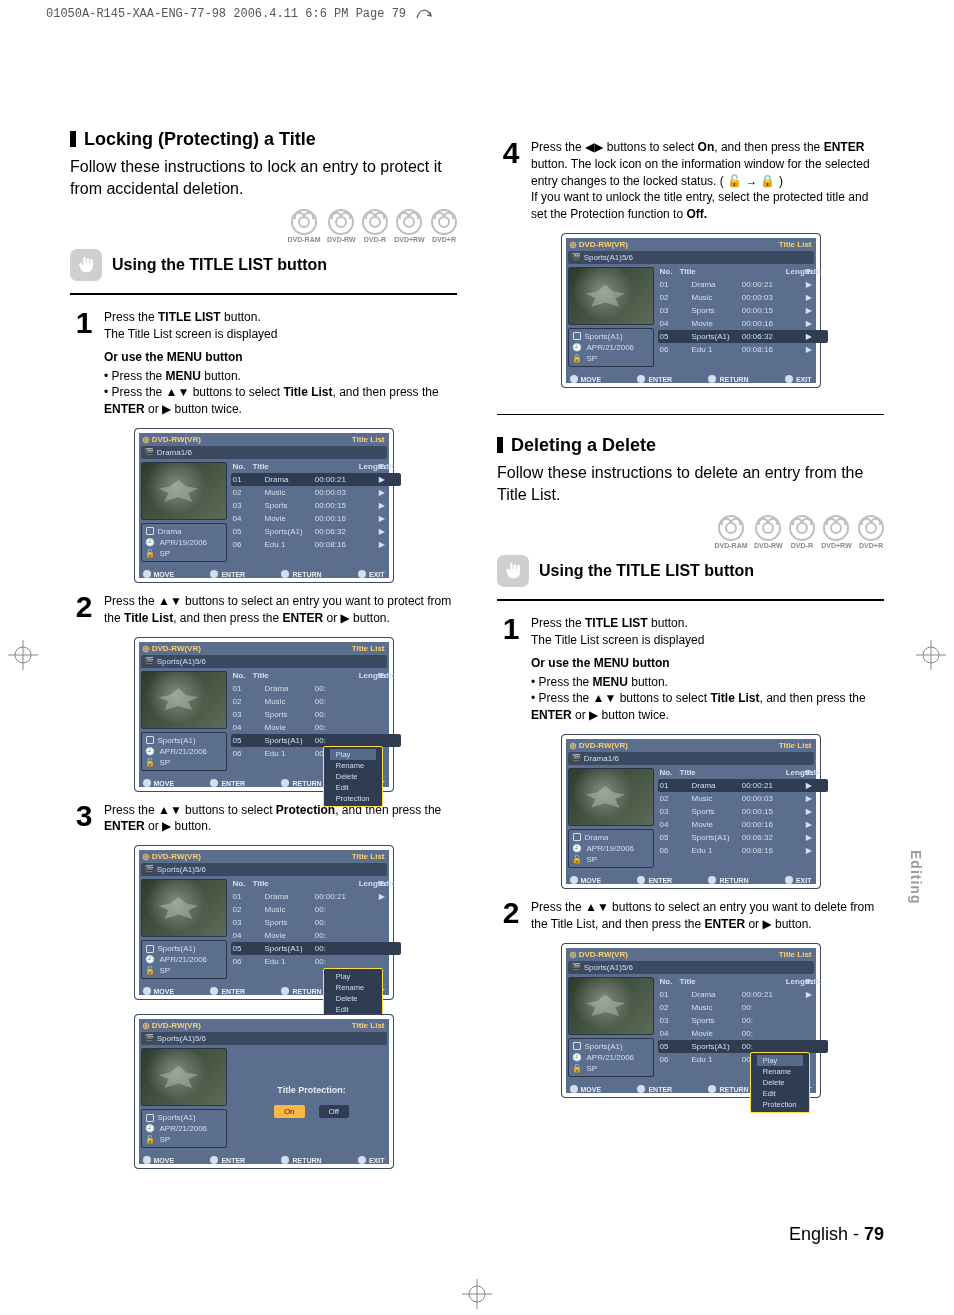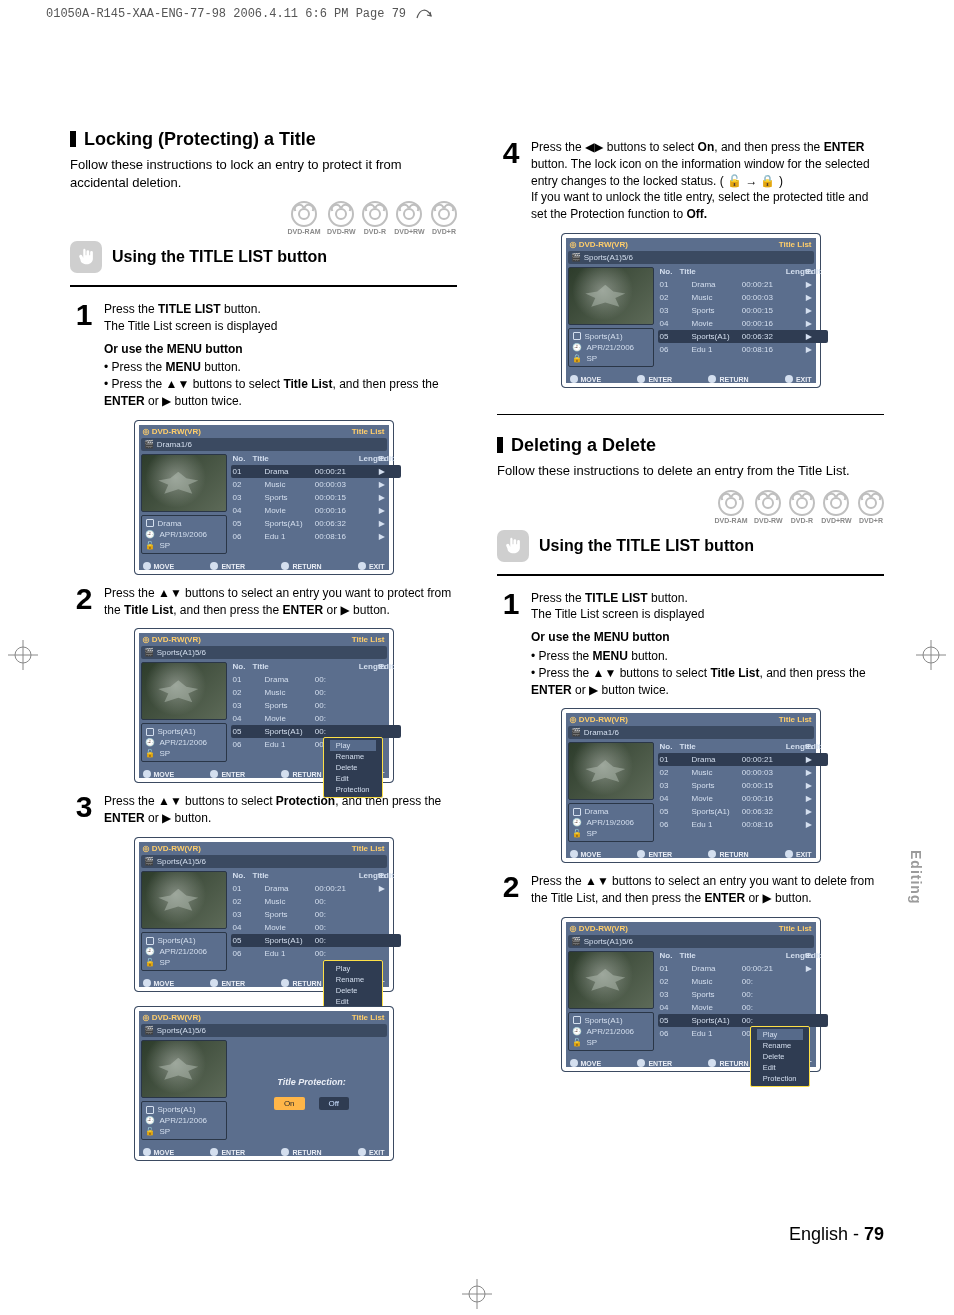--- a/index.html
+++ b/index.html
@@ -4,21 +4,21 @@
 <style>
   * { box-sizing: border-box; margin: 0; padding: 0; }
   body { background: #fff; font-family: Arial, Helvetica, sans-serif; font-size: 12px; color: #000; width: 954px; min-height: 1315px; position: relative; }
   .print-hdr { font-family: "Courier New", monospace; font-size: 12px; color: #555; padding: 6px 0 0 46px; }
   .print-hdr svg { vertical-align: -3px; margin-left: 2px; }
   .page { padding: 108px 70px 0 70px; }
   .cols { display: flex; gap: 40px; }
   .col { flex: 1; }
   .h-rule { height: 16px; width: 6px; background: #000; display: inline-block; vertical-align: -2px; margin-right: 8px; }
   .sec-title { font-size: 18px; font-weight: bold; margin-bottom: 6px; }
-  .sec-desc { font-size: 13px; color: #000; margin-bottom: 10px; line-height: 1.35; }
+  .sec-desc { font-size: 16px; color: #000; margin-bottom: 10px; line-height: 1.35; }
   .disc-row { text-align: right; margin: 2px 0 6px 0; }
   .disc-row .disc { display: inline-flex; flex-direction: column; align-items: center; margin-left: 3px; }
   .disc-row .disc .ring { width: 26px; height: 26px; border-radius: 50%; border: 2px solid #bfbfbf; display: flex; align-items: center; justify-content: center; }
   .disc-row .disc .ring .inner { width: 12px; height: 12px; border-radius: 50%; border: 2px solid #bfbfbf; background: #fff; position: relative; }
   .disc-row .disc .ring .inner::before, .disc-row .disc .ring .inner::after { content: ""; position: absolute; width: 7px; height: 4px; border: 2px solid #bfbfbf; border-bottom: none; border-radius: 7px 7px 0 0; top: -6px; }
   .disc-row .disc .ring .inner::before { left: -7px; transform: rotate(-20deg); }
   .disc-row .disc .ring .inner::after { right: -7px; transform: rotate(20deg); }
   .disc-row .disc .lbl { font-size: 7px; color: #8a8a8a; font-weight: bold; margin-top: 1px; }
   .using-row { display: flex; align-items: center; gap: 10px; margin: 4px 0 12px 0; }
   .hand-icon { width: 32px; height: 32px; border-radius: 7px; background: #cfcfcf; display: flex; align-items: center; justify-content: center; }
@@ -57,21 +57,21 @@
   .osd-row .c1 { width: 20px; }
   .osd-row .c2 { flex: 1; }
   .osd-row .c3 { width: 52px; }
   .osd-row .c4 { width: 20px; }
   .osd-foot { display: flex; justify-content: space-between; margin-top: 6px; padding: 2px 2px 0 2px; font-size: 7px; font-weight: bold; color: #e9edf5; }
   .osd-foot span::before { content: ""; display: inline-block; width: 8px; height: 8px; border-radius: 50%; background: #d4dfef; margin-right: 3px; vertical-align: -1px; }
   .popup { position: absolute; right: 10px; top: 64px; background: #2f3c52; border: 1px solid #fde047; border-radius: 2px; padding: 2px 6px; min-width: 46px; margin-top: 44px; }
   .popup .pi { padding: 1px 6px; font-size: 7.5px; }
   .popup .pi.sel { background: #566a8a; }
   .osd-wide-right { flex: 1; padding-left: 6px; display: flex; flex-direction: column; align-items: center; justify-content: center; gap: 10px; }
-  .ttl-prot { font-size: 9px; font-weight: bold; color: #e9edf5; margin-top: 6px; font-style: italic; }
+  .ttl-prot { font-size: 9px; font-weight: bold; color: #e9edf5; margin-top: 6px; }
   .onoff { display: flex; gap: 14px; }
   .onoff .btn { background: #2f3c52; color: #cbe0ff; font-size: 8px; padding: 2px 10px; border-radius: 2px; }
   .onoff .btn.sel { background: #ffb648; color: #2a2a2a; }
   .side-tab { position: absolute; right: 30px; top: 850px; font-size: 14px; color: #9b9b9b; font-weight: bold; letter-spacing: 1px; writing-mode: vertical-rl; }
   .pgno { position: absolute; right: 70px; bottom: 70px; font-size: 18px; }
   .pgno b { font-weight: bold; }
   .regmarks svg { position: absolute; }
 </style>
 </head>
 <body>

